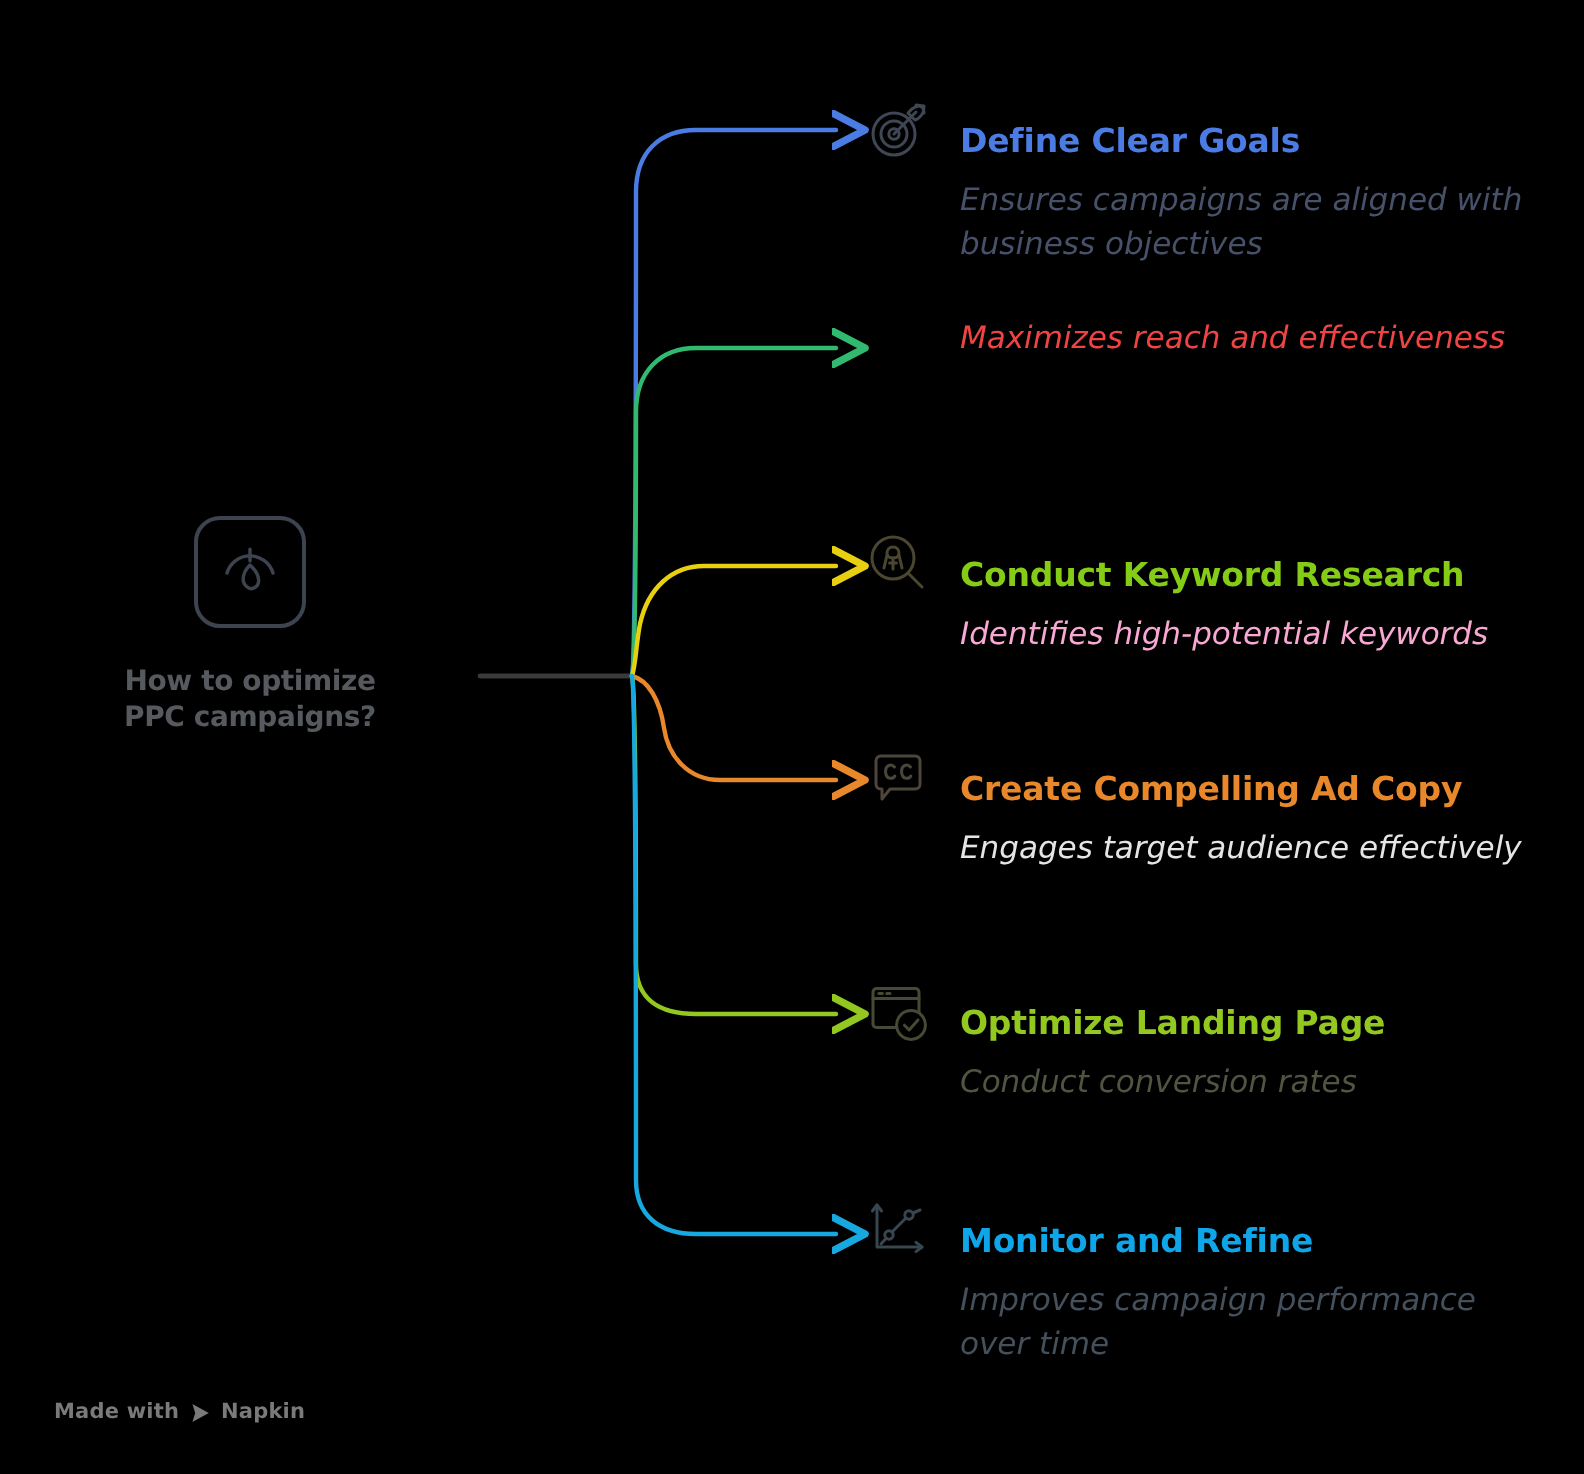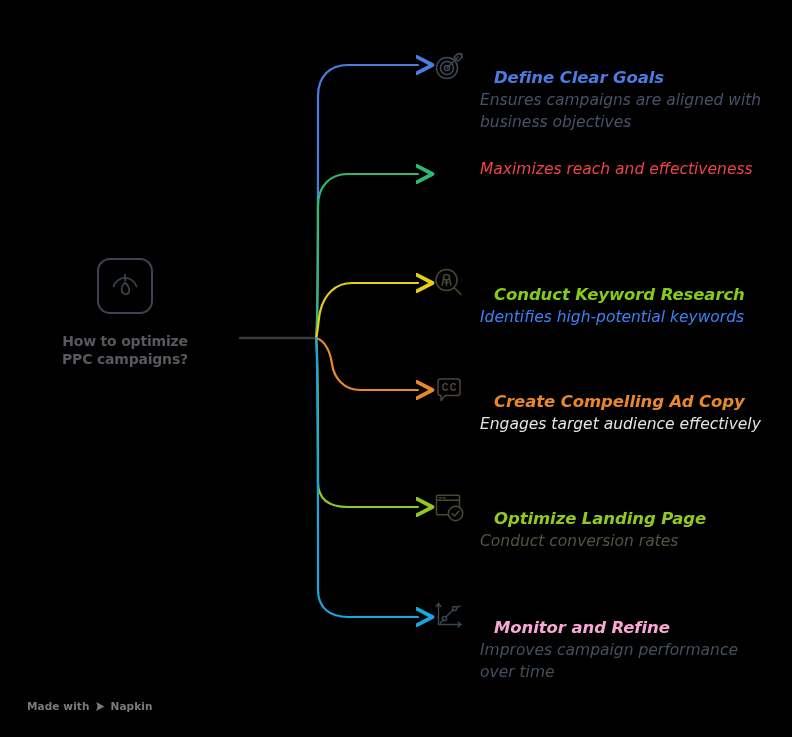--- a/index.html
+++ b/index.html
@@ -56,24 +56,23 @@
   }
 
   
   .branch {
     position: absolute;
     left: 428px;
     width: 350px;
   }
   .branch-head {
     display: flex;
-    align-items: flex-end;
-    gap: 24px;
+    align-items: center;
+    gap: 10px;
     height: 40px;
-    font-style: italic;
   }
   .branch-icon {
     width: 42px;
     height: 42px;
     flex: 0 0 42px;
     margin-top: -4px;
     display: flex;
     align-items: center;
     justify-content: center;
   }
@@ -197,21 +196,21 @@
           <path d="M22,21.5 L29,28.5"></path>
           <path d="M14.5,8.5 C12.5,8.5 11.5,10 11.5,11.5 C11.5,13.5 13,14 14.5,14 C16,14 17.5,13.5 17.5,11.5 C17.5,10 16.5,8.5 14.5,8.5 Z"></path>
           <path d="M14.5,14 L14.5,19.5"></path>
           <path d="M11.5,12.5 L10,19"></path>
           <path d="M17.5,12.5 L19,19"></path>
           <path d="M12.8,16.5 L16.2,16.5"></path>
         </svg>
       </span>
       <span class="branch-title" style="color: #84cc16;">Conduct Keyword Research</span>
     </div>
-    <div class="branch-desc" style="color: #3b82f6;">Identifies high-potential keywords</div>
+    <div class="branch-desc" style="color: #f9a8d4;">Identifies high-potential keywords</div>
   </div>
 
   <div class="branch" style="top:371px">
     <div class="branch-head">
       <span class="branch-icon">
         <svg width="34" height="34" viewBox="0 0 34 34" fill="none" stroke="#4c453a" stroke-width="1.5" stroke-linecap="round" stroke-linejoin="round">
           <path d="M6,8.5 C6,7 7,6 8.5,6 L25.5,6 C27,6 28,7 28,8.5 L28,20 C28,21.5 27,22.5 25.5,22.5 L13,22.5 L9,27.5 L9,22.5 L8.5,22.5 C7,22.5 6,21.5 6,20 Z"></path>
           <path d="M15.2,11.5 C14.5,10.6 13.2,10.3 12.2,10.8 C11,11.4 10.7,12.8 10.8,14.2 C10.9,15.6 11.6,16.9 13,17.1 C14.1,17.3 15,16.8 15.4,16"></path>
           <path d="M23.2,11.5 C22.5,10.6 21.2,10.3 20.2,10.8 C19,11.4 18.7,12.8 18.8,14.2 C18.9,15.6 19.6,16.9 21,17.1 C22.1,17.3 23,16.8 23.4,16"></path>
         </svg>
@@ -245,21 +244,21 @@
           <path d="M6.5,4.5 L6.5,25.5 L29,25.5"></path>
           <path d="M6.5,4.5 L4.2,7.5 M6.5,4.5 L8.8,7.5"></path>
           <path d="M29,25.5 L26,23.2 M29,25.5 L26,27.8"></path>
           <circle cx="12.5" cy="19.5" r="2.1"></circle>
           <circle cx="22.5" cy="9.5" r="2.1"></circle>
           <path d="M8.5,24 L11.2,21"></path>
           <path d="M14,18 L21,11"></path>
           <path d="M24.5,8.5 L28,7"></path>
         </svg>
       </span>
-      <span class="branch-title" style="color: #f9a8d4;">Monitor and Refine</span>
+      <span class="branch-title" style="color: #0ea5e9;">Monitor and Refine</span>
     </div>
     <div class="branch-desc" style="color: rgb(68, 80, 92);">Improves campaign performance over time</div>
   </div>
 
   <div class="footer">
     <span>Made with</span>
     <span class="footer-logo">
       <svg width="11" height="11" viewBox="0 0 11 11" fill="#7a7a7a">
         <path d="M1.2,1 L9.4,5.5 L1.2,10 L2.6,5.5 Z"></path>
       </svg>

